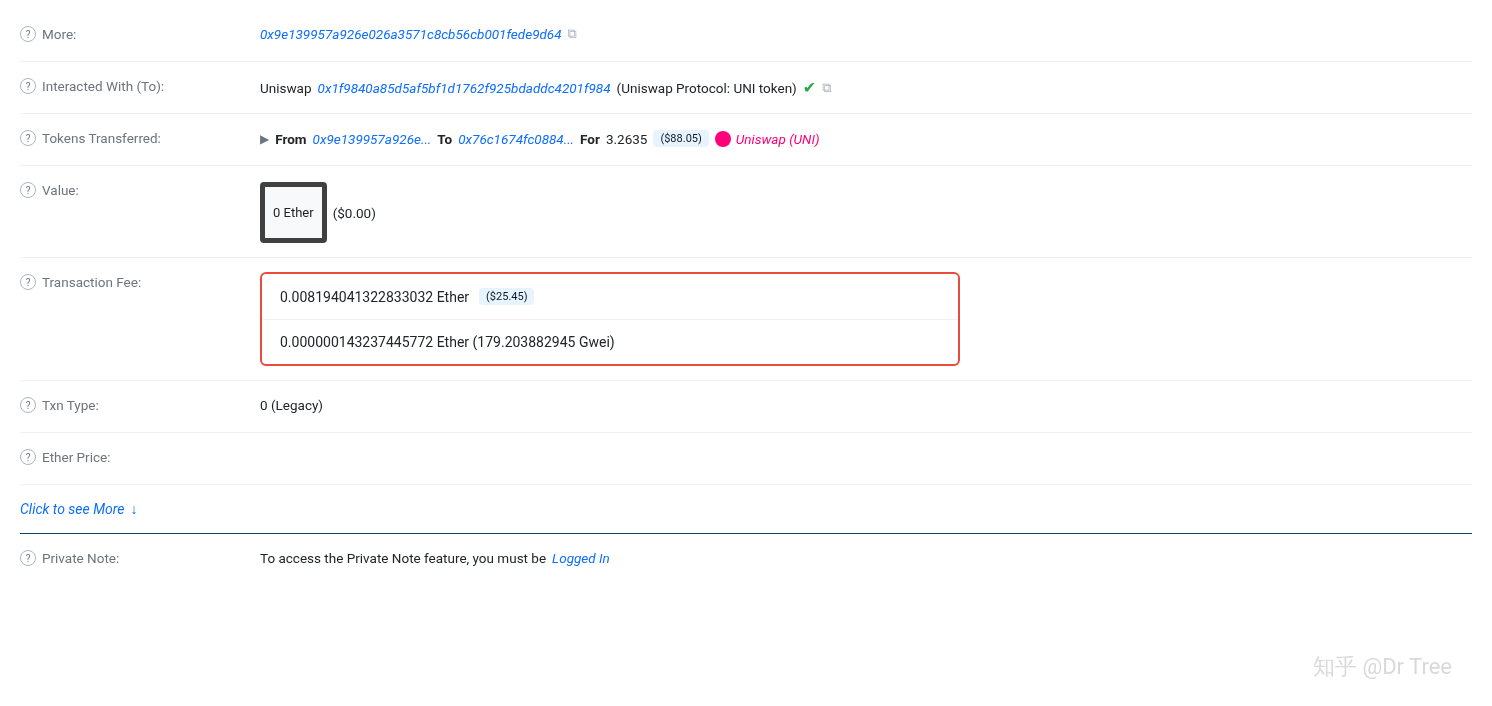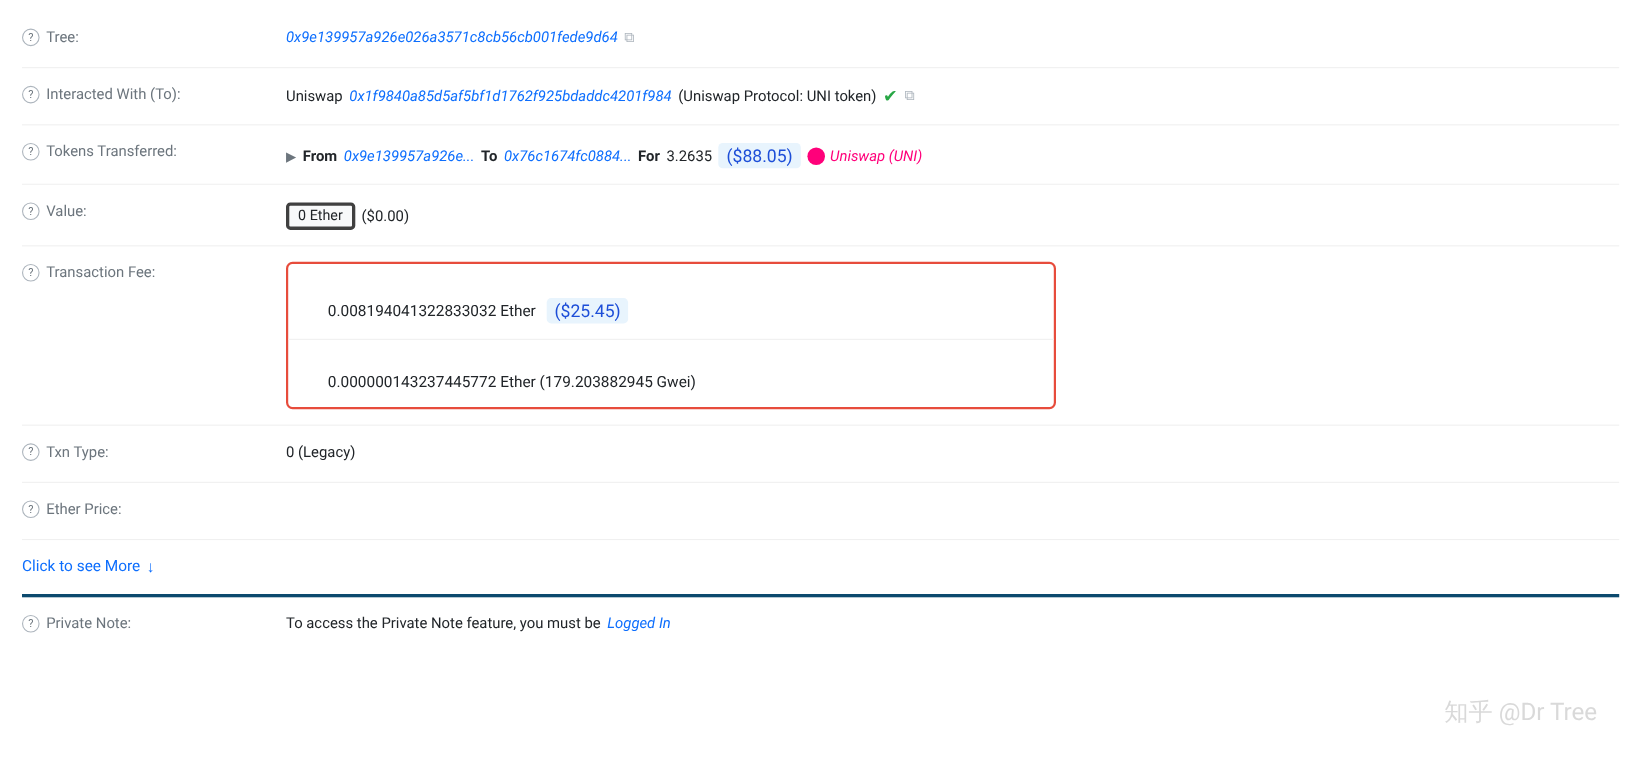--- a/index.html
+++ b/index.html
@@ -56,30 +56,30 @@
       text-decoration: none;
       font-style: italic;
     }
     .copy-icon {
       color: #adb5bd;
       cursor: pointer;
       font-size: 13px;
     }
     .badge-usd {
       background: #e8f4fd;
-      color: #1d4ed8;
+      color: #0f172a;
       border-radius: 4px;
       padding: 2px 7px;
-      font-size: 16px;
+      font-size: 11px;
     }
     .badge-ether {
       background: #f8f9fa;
-      border: 3px solid #404040;
+      border: 5px solid #404040;
       border-radius: 4px;
-      padding: 2px 8px;
+      padding: 18px 8px;
       font-size: 13px;
       color: #212529;
     }
     .green-check {
       color: #28a745;
       font-size: 16px;
     }
     .uniswap-token {
       display: inline-flex;
       align-items: flex-end;
@@ -95,63 +95,63 @@
       display: inline-block;
     }
     .fee-box {
       border: 2px solid #e74c3c;
       border-radius: 6px;
       padding: 0;
       flex: 1;
       max-width: 700px;
     }
     .fee-box-row {
-      padding: 14px 36px;
+      padding: 14px 18px;
       display: flex;
       align-items: center;
       gap: 10px;
-      margin-top: 17px;
     }
     .fee-box-row:first-child {
       border-bottom: 1px solid #f0f0f0;
     }
     .arrow-right {
       color: #6c757d;
       font-size: 12px;
     }
     .click-more {
       display: flex;
-      align-items: flex-start;
+      align-items: flex-end;
       gap: 6px;
       color: #0d6efd;
       cursor: pointer;
       padding: 16px 0;
       font-size: 14px;
-      border-bottom: 3px solid #0c4a6e;
+      border-bottom: 1px solid #0c4a6e;
+      font-style: italic;
     }
     .watermark {
       position: fixed;
-      bottom: 43px;
+      bottom: 24px;
       right: 40px;
       color: #c0c0c0;
       font-size: 22px;
       font-weight: 400;
       opacity: 0.6;
       pointer-events: none;
     }
   </style>
 </head>
 <body>
 
 <div class="container">
 
   <div class="row">
     <div class="label-col">
       <span class="help-icon">?</span>
-      <span>Tree:</span>
+      <span>More:</span>
     </div>
     <div class="value-col">
       <a class="link-blue">0x9e139957a926e026a3571c8cb56cb001fede9d64</a>
       <span class="copy-icon">⧉</span>
     </div>
   </div>
 
   <div class="row">
     <div class="label-col">
       <span class="help-icon">?</span>

